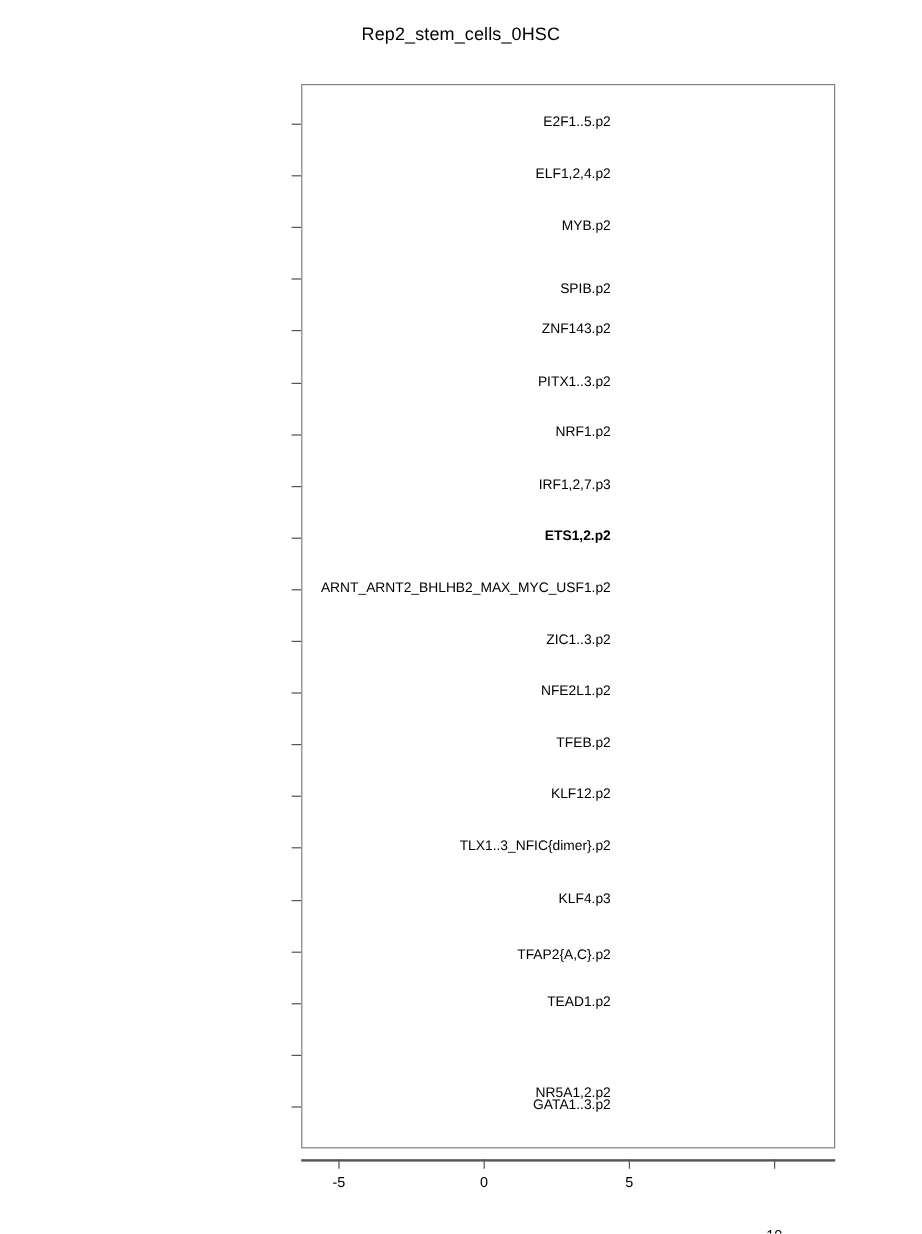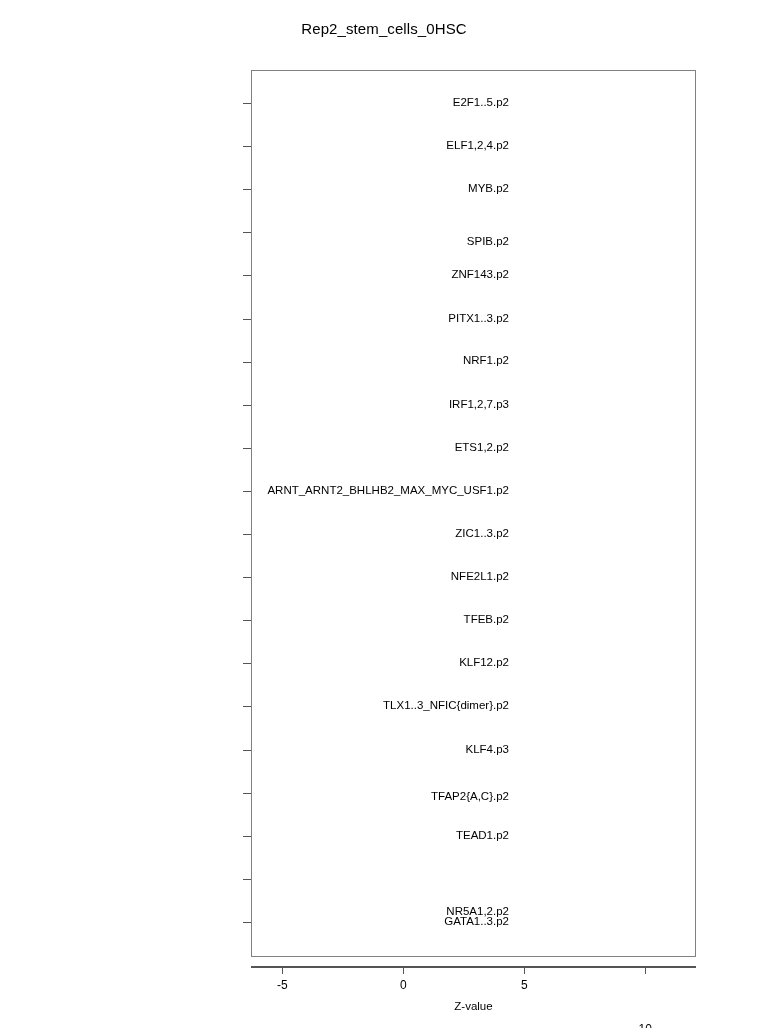--- a/index.html
+++ b/index.html
@@ -214,21 +214,21 @@
       <div class="ylabel" style="top: 242px;">SPIB.p2</div>
       <div class="ytick" style="top: 275.4px;"></div>
       <div class="ylabel" style="top: 275.4px;">ZNF143.p2</div>
       <div class="ytick" style="top: 318.5px;"></div>
       <div class="ylabel" style="top: 318.5px;">PITX1..3.p2</div>
       <div class="ytick" style="top: 361.6px;"></div>
       <div class="ylabel" style="top: 361px;">NRF1.p2</div>
       <div class="ytick" style="top: 404.7px;"></div>
       <div class="ylabel" style="top: 404.7px;">IRF1,2,7.p3</div>
       <div class="ytick" style="top: 447.8px;"></div>
-      <div class="ylabel" style="top: 447.8px;">ETS1,2.p2</div>
+      <div class="ylabel" style="top: 447.8px; font-weight: bold;">ETS1,2.p2</div>
       <div class="ytick" style="top: 490.9px;"></div>
       <div class="ylabel" style="top: 490.9px;">ARNT_ARNT2_BHLHB2_MAX_MYC_USF1.p2</div>
       <div class="ytick" style="top: 534px;"></div>
       <div class="ylabel" style="top: 534px;">ZIC1..3.p2</div>
       <div class="ytick" style="top: 577.1px;"></div>
       <div class="ylabel" style="top: 577.1px;">NFE2L1.p2</div>
       <div class="ytick" style="top: 620.2px;"></div>
       <div class="ylabel" style="top: 620.2px; margin-left: 27px;">TFEB.p2</div>
       <div class="ytick" style="top: 663.3px;"></div>
       <div class="ylabel" style="top: 663.3px;">KLF12.p2</div>
@@ -252,15 +252,14 @@
   <div class="xtick" style="left: 282.44px;"></div>
       <div class="xticklabel" style="left: 282.44px;">-5</div>
       <div class="xtick" style="left: 403.364px;"></div>
       <div class="xticklabel" style="left: 403.364px;">0</div>
       <div class="xtick" style="left: 524.288px;"></div>
       <div class="xticklabel" style="left: 524.288px;">5</div>
       <div class="xtick" style="left: 645.212px;"></div>
       <div class="xticklabel" style="left: 645.212px; margin-top: 44px;">10</div>
     </div>
 
-  <div id="xaxis-title">Z-value</div>
 
 </div>
 
 </body></html>

